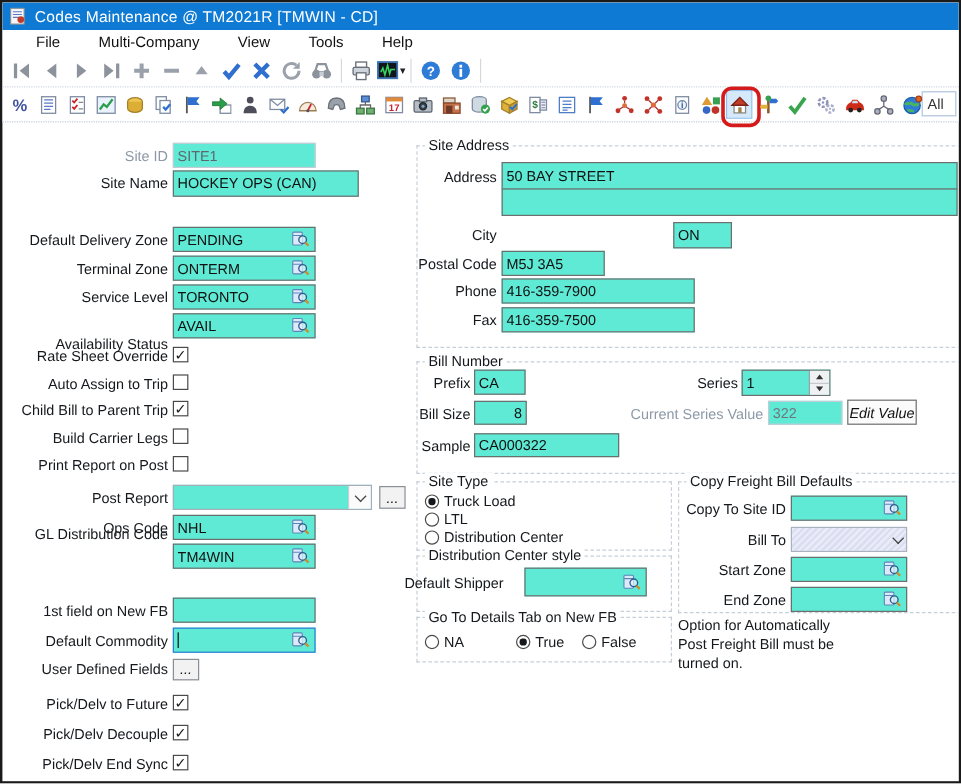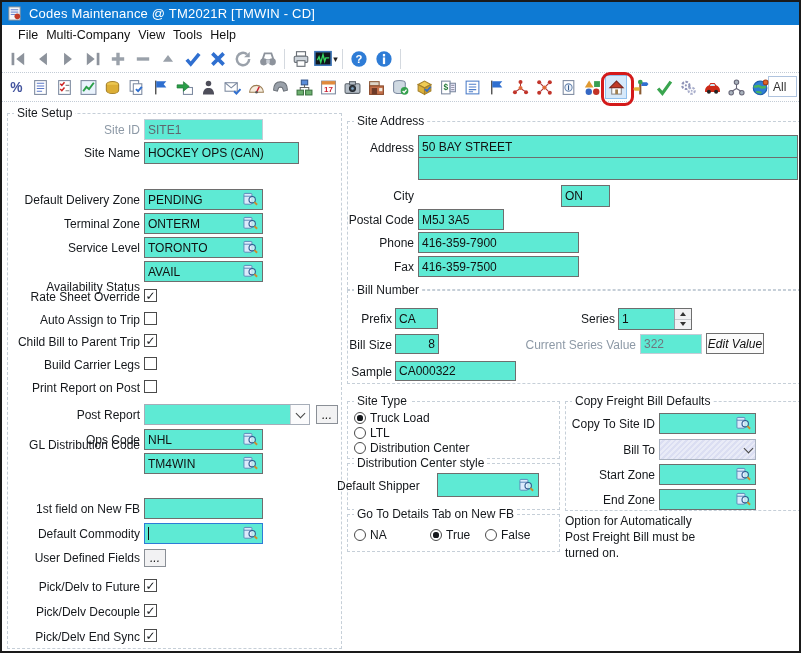--- a/index.html
+++ b/index.html
@@ -3,21 +3,21 @@
 <meta charset="utf-8">
 <style>
   html,body{margin:0;padding:0;background:#fff;}
   .win{position:relative;width:801px;height:653px;box-sizing:border-box;border:2px solid #1a1a1a;background:#fff;
        font-family:"Liberation Sans","DejaVu Sans",sans-serif;overflow:hidden;}
   
   .titlebar{position:absolute;left:0;top:0;width:100%;height:23px;background:#0e7ad3;display:flex;align-items:center;color:#fff;}
   .app-icon{width:16px;height:16px;margin:0 6px 0 5px;display:inline-flex;}
   .title-text{font-size:13px;letter-spacing:.2px;}
   
-  .menubar{position:absolute;left:0;top:23px;width:100%;height:20px;background:#fff;display:flex;align-items:center;gap:0;padding-left:12px;box-sizing:border-box;}
+  .menubar{position:absolute;left:0;top:23px;width:100%;height:20px;background:#fff;display:flex;align-items:center;gap:24px;padding-left:24px;box-sizing:border-box;}
   .menu-item{font-size:12.5px;color:#111;padding:1px 4px;cursor:default;}
   
   .toolbar{position:absolute;left:0;width:100%;box-sizing:border-box;display:flex;align-items:center;background:#fff;}
   #tb-main{top:43px;height:28px;gap:1px;padding-left:4px;border-bottom:1px dotted #c3ccd6;}
   #tb-codes{top:71px;height:29px;gap:4px;padding-left:4px;border-bottom:1px dotted #c3ccd6;}
   .tb-btn{position:relative;border:none;background:none;padding:0;display:inline-flex;align-items:center;justify-content:center;cursor:pointer;}
   #tb-main .tb-btn{width:24px;height:24px;}
   #tb-codes .tb-btn{width:20px;height:22px;}
   .tb-selected{background:#d6e9fa;outline:1px solid #8fc0ee;}
   .tb-sep{width:1px;height:20px;background:#d4d9df;margin:0 3px;flex:0 0 1px;}
@@ -401,27 +401,24 @@
           <circle cx="7.6" cy="8.4" r="6.4" fill="#2e7cd6" stroke="#1b5ea8"></circle>
           <path d="M2 6.5c2.2 1.8 3.8-1.2 5.6.6 1.8 1.8 3.8.2 5.4.8" stroke="#49b45e" stroke-width="2.4" fill="none"></path>
           <path d="M4 12.5c1.8-1 3.4.6 5 .2" stroke="#49b45e" stroke-width="2" fill="none"></path>
           <circle cx="12.8" cy="3.2" r="2.2" fill="#e0642a" stroke="#a83e14"></circle>
         </svg>
       </button>
     </div>
 
   <div class="form">
 
-    <div class="grp" style="left:5px;top:11px;width:333px;height:534px">
-      <span class="grp-title">Site Setup</span>
-    </div>
     <div class="grp" style="left:345px;top:19px;width:452px;height:167px">
       <span class="grp-title">Site Address</span>
     </div>
-    <div class="grp" style="left:345px;top:188px;width:452px;height:92px">
+    <div class="grp" style="left:345px;top:199px;width:452px;height:92px">
       <span class="grp-title">Bill Number</span>
     </div>
     <div class="grp" style="left:345px;top:299px;width:211px;height:56px">
       <span class="grp-title">Site Type</span>
     </div>
     <div class="grp" style="left:345px;top:361px;width:211px;height:45px">
       <span class="grp-title">Distribution Center style</span>
     </div>
     <div class="grp" style="left:563px;top:299px;width:234px;height:108px">
       <span class="grp-title">Copy Freight Bill Defaults</span>

